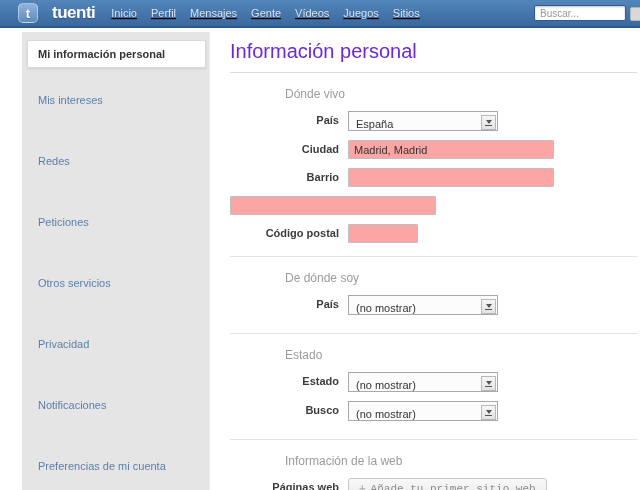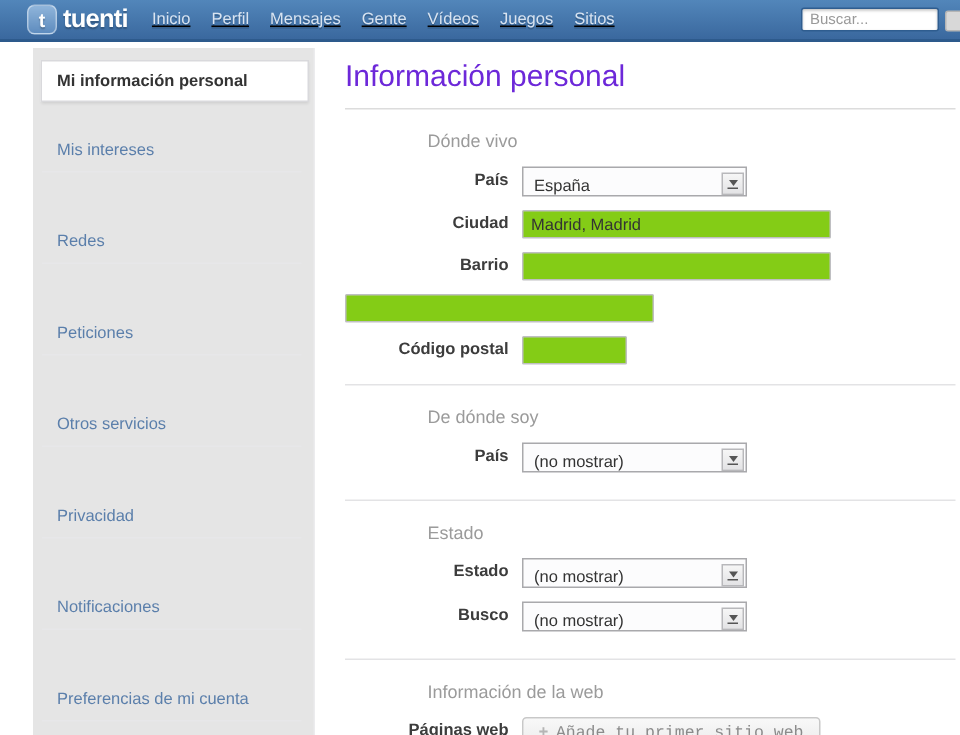--- a/index.html
+++ b/index.html
@@ -18,21 +18,21 @@
   .logo-badge {
     width:20px; height:20px; border-radius:5px;
     background:linear-gradient(#8fb4da, #5e8cbe);
     border:1px solid rgba(255,255,255,0.45);
     color:#fff; font-weight:bold; font-size:13px;
     display:flex; align-items:center; justify-content:center;
     text-shadow:0 1px 1px rgba(0,0,0,.25);
   }
   .logo-word {
     color:#fff; font-weight:bold; font-size:17px; letter-spacing:-0.5px;
-    margin-left:4px; text-shadow:0 1px 1px rgba(0,0,0,.25);
+    margin-left:14px; text-shadow:0 1px 1px rgba(0,0,0,.25);
   }
   .nav { display:flex; margin-left:16px;text-decoration:underline; }
   .nav span {
     color:#d9e4f1; font-size:11px; margin-right:14px; cursor:pointer;
     text-shadow:0 1px 0 rgba(0,0,0,.2);
   }
   .searchbox {
     margin-left:auto; margin-right:14px;
     width:92px; height:16px;
     border:1px solid #2f5d8f; border-radius:2px;
@@ -88,21 +88,21 @@
     width:15px; height:15px; margin-right:1px;
     border:1px solid #b8b8bb; background:linear-gradient(#f6f6f6,#e3e3e5);
     display:flex; flex-direction:column; align-items:center; justify-content:center;
   }
   .tri { width:0; height:0; border-left:3px solid transparent; border-right:3px solid transparent; border-top:4px solid #555; }
   .bar { width:7px; height:1px; background:#555; margin-top:1px; }
 
   .txt {
     width:206px; height:19px; border:1px solid #bfbfc2; border-radius:1px;
     font-size:11px; padding:0 5px; color:#333;
-    font-family:"Liberation Sans", sans-serif; background:#84cc16;
+    font-family:"Liberation Sans", sans-serif; background:#fca5a5;
   }
   .txt.small { width:70px; }
 
   .addbtn {
     display:inline-flex; align-items:flex-start;
     background:linear-gradient(#f8f8f8,#ebebeb);
     border:1px solid #c8c8c8; border-radius:3px;
     padding:4px 10px; font-size:11px; color:#8b8b8b; cursor:pointer;
     font-family:Liberation Mono, monospace;
   }

